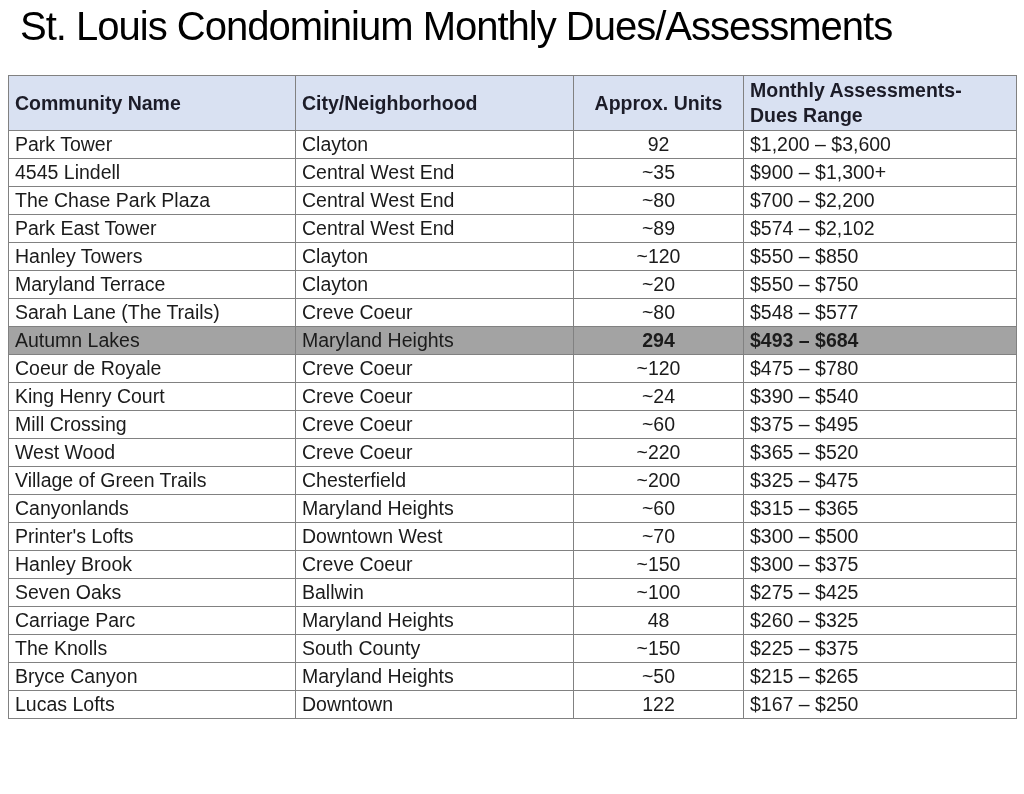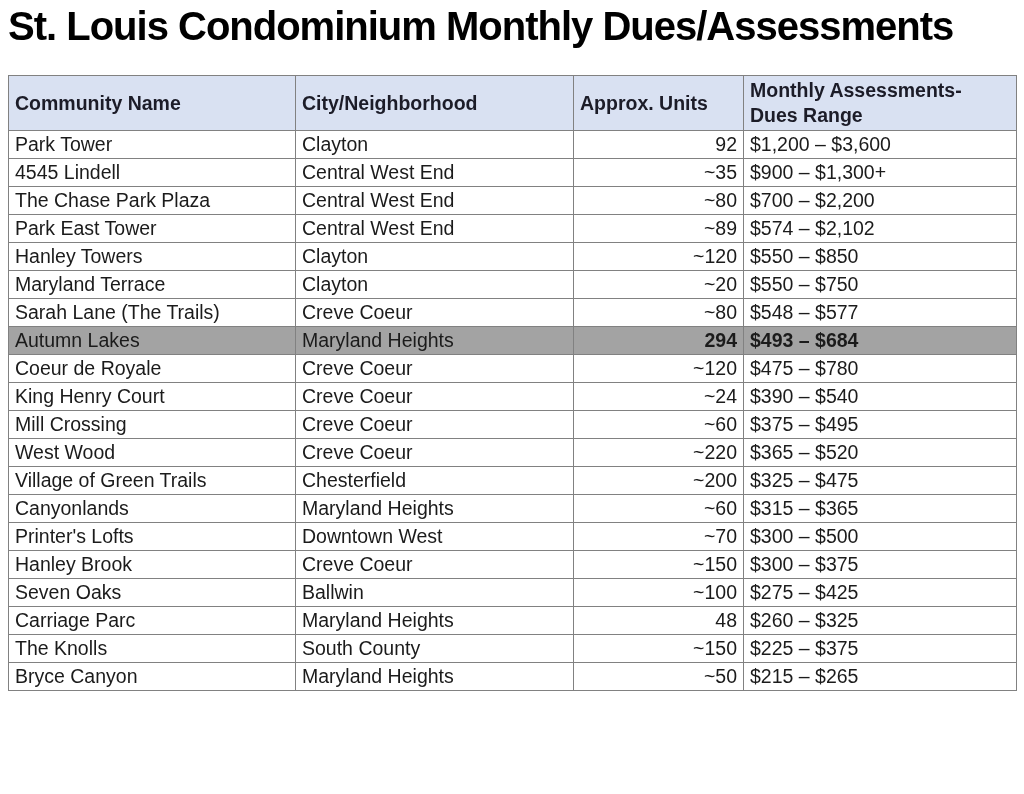--- a/index.html
+++ b/index.html
@@ -7,24 +7,24 @@
     margin: 0; padding: 0;
     background: #ffffff;
     width: 1024px; height: 794px;
     font-family: "Liberation Sans", sans-serif;
     color: #1b1b1b;
     overflow: hidden;
   }
   .page { padding: 1px 8px 0 8px; }
   .title {
     font-size: 40px;
-    font-weight: bold;
+    font-weight: normal;
     color: #000000;
     letter-spacing: -1px;
-    margin: 3px 0 8px 0;
+    margin: 3px 0 8px 12px;
     white-space: nowrap;
     line-height: 1.1;
   }
   table.dues-table {
     border-collapse: collapse;
     table-layout: fixed;
     width: 1008px;
     margin-top: 27px;
   }
   .dues-table th, .dues-table td {
@@ -35,31 +35,31 @@
     font-size: 19.5px;
   }
   .dues-table thead th {
     background: #d9e1f2;
     color: #1c1c28;
     font-weight: bold;
     text-align: left;
     height: 55px;
     vertical-align: middle;
   }
-  .dues-table thead th.col-units { text-align: left; }
+  .dues-table thead th.col-units { text-align: center; }
   .dues-table thead th.col-dues {
     white-space: pre-line;
     line-height: 1.3;
   }
   .dues-table tbody td {
     height: 28px;
     vertical-align: middle;
     background: #ffffff;
   }
-  .dues-table tbody td.units { text-align: right; }
+  .dues-table tbody td.units { text-align: center; }
   .dues-table tbody tr.highlight td { background: #a3a3a3; }
   .dues-table tbody tr.highlight td.units,
   .dues-table tbody tr.highlight td.dues { font-weight: bold; }
 </style>
 </head>
 <body>
 
 <div class="page">
 
   <h1 class="title">St. Louis Condominium Monthly Dues/Assessments</h1>
@@ -194,16 +194,22 @@
           <td class="city">South County</td>
           <td class="units">~150</td>
           <td class="dues">$225 – $375</td>
         </tr>
         <tr>
           <td class="name">Bryce Canyon</td>
           <td class="city">Maryland Heights</td>
           <td class="units">~50</td>
           <td class="dues">$215 – $265</td>
         </tr>
+        <tr>
+          <td class="name">Lucas Lofts</td>
+          <td class="city">Downtown</td>
+          <td class="units">122</td>
+          <td class="dues">$167 – $250</td>
+        </tr>
     </tbody>
   </table>
 
 </div>
 
 </body></html>

